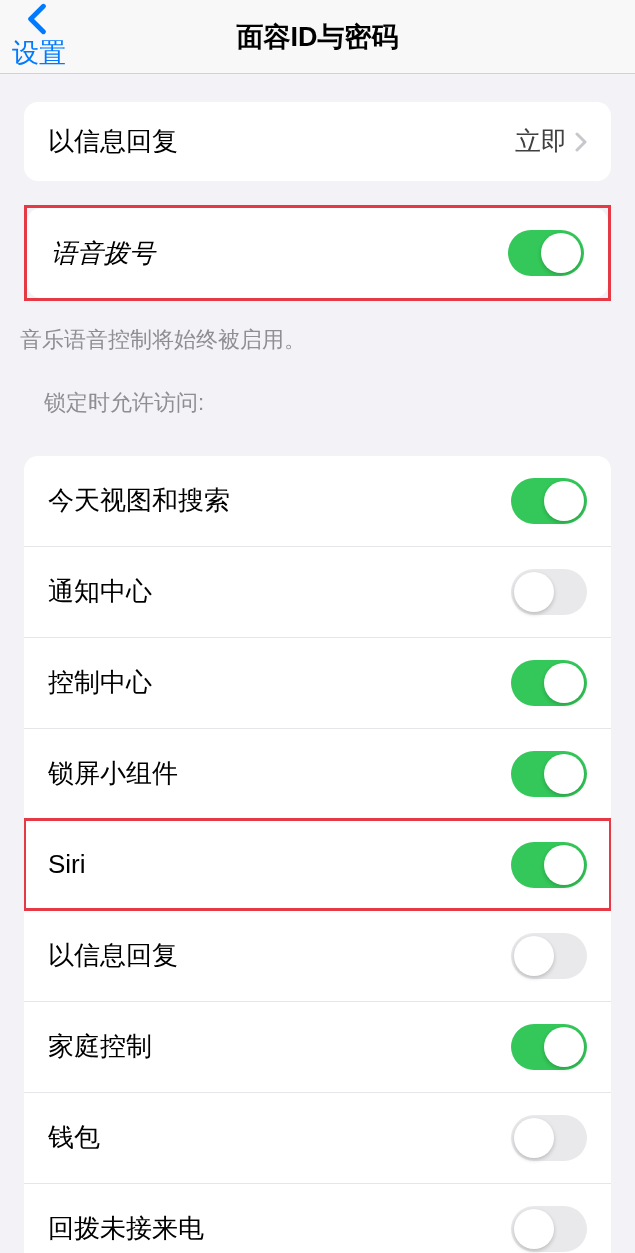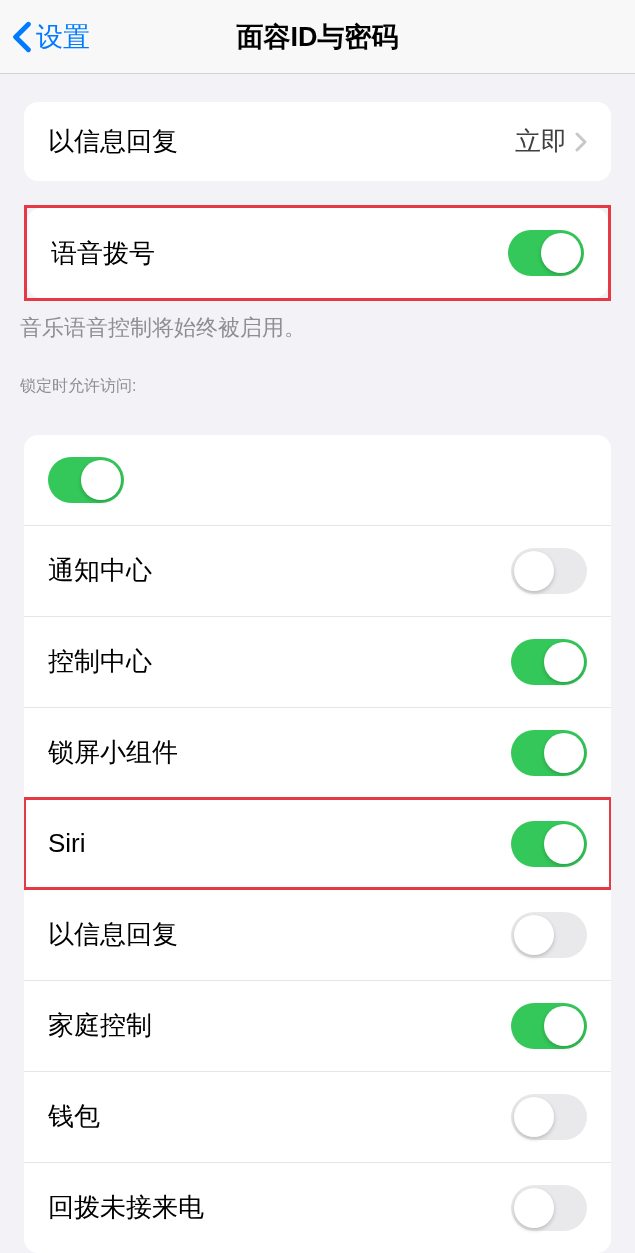--- a/index.html
+++ b/index.html
@@ -22,20 +22,21 @@
       border-bottom: 1px solid #d1d1d6;
       position: relative;
     }
     .back-button {
       display: flex;
       align-items: center;
       padding-left: 12px;
       color: #007aff;
       font-size: 27px;
       cursor: pointer;
+      flex-direction: column;
     }
     .back-chevron {
       width: 20px;
       height: 32px;
       margin-right: 4px;
     }
     .header-title {
       position: absolute;
       left: 50%;
       transform: translateX(-50%);
@@ -80,23 +81,23 @@
       height: 20px;
       color: #c7c7cc;
     }
     .footer-text {
       font-size: 22px;
       color: #8e8e93;
       padding: 12px 40px 0 20px;
       line-height: 1.4;
     }
     .section-header {
-      font-size: 16px;
+      font-size: 22px;
       color: #8e8e93;
-      padding: 32px 40px 10px 20px;
+      padding: 32px 40px 10px 44px;
     }
     .toggle {
       width: 76px;
       height: 46px;
       border-radius: 23px;
       position: relative;
       cursor: pointer;
     }
     .toggle.on {
       background: #34c759;
@@ -114,21 +115,22 @@
       box-shadow: 0 2px 4px rgba(0,0,0,0.2);
     }
     .toggle.on .toggle-knob {
       right: 3px;
     }
     .toggle.off .toggle-knob {
       left: 3px;
     }
     .highlight-wrapper {
       border: 3px solid #e63946;
-      margin: 24px 24px 0 24px;
+      margin: 24px 24px 12px 24px;
+      font-style: italic;
     }
     .highlight-wrapper .group {
       margin: 0;
       border-radius: 14px;
     }
     .group-list .row-highlight {
       outline: 3px solid #e63946;
       outline-offset: -2px;
       position: relative;
       z-index: 1;
@@ -170,20 +172,21 @@
         </div>
       </div>
     </div>
   </div>
   <div class="footer-text">音乐语音控制将始终被启用。</div>
 
   <div class="section-header">锁定时允许访问:</div>
 
   <div class="group group-list" id="lock-list">
       <div class="row">
+        <span class="row-label">今天视图和搜索</span>
         <div class="toggle on">
           <div class="toggle-knob"></div>
         </div>
       </div>
       <div class="row">
         <span class="row-label">通知中心</span>
         <div class="toggle off">
           <div class="toggle-knob"></div>
         </div>
       </div>

